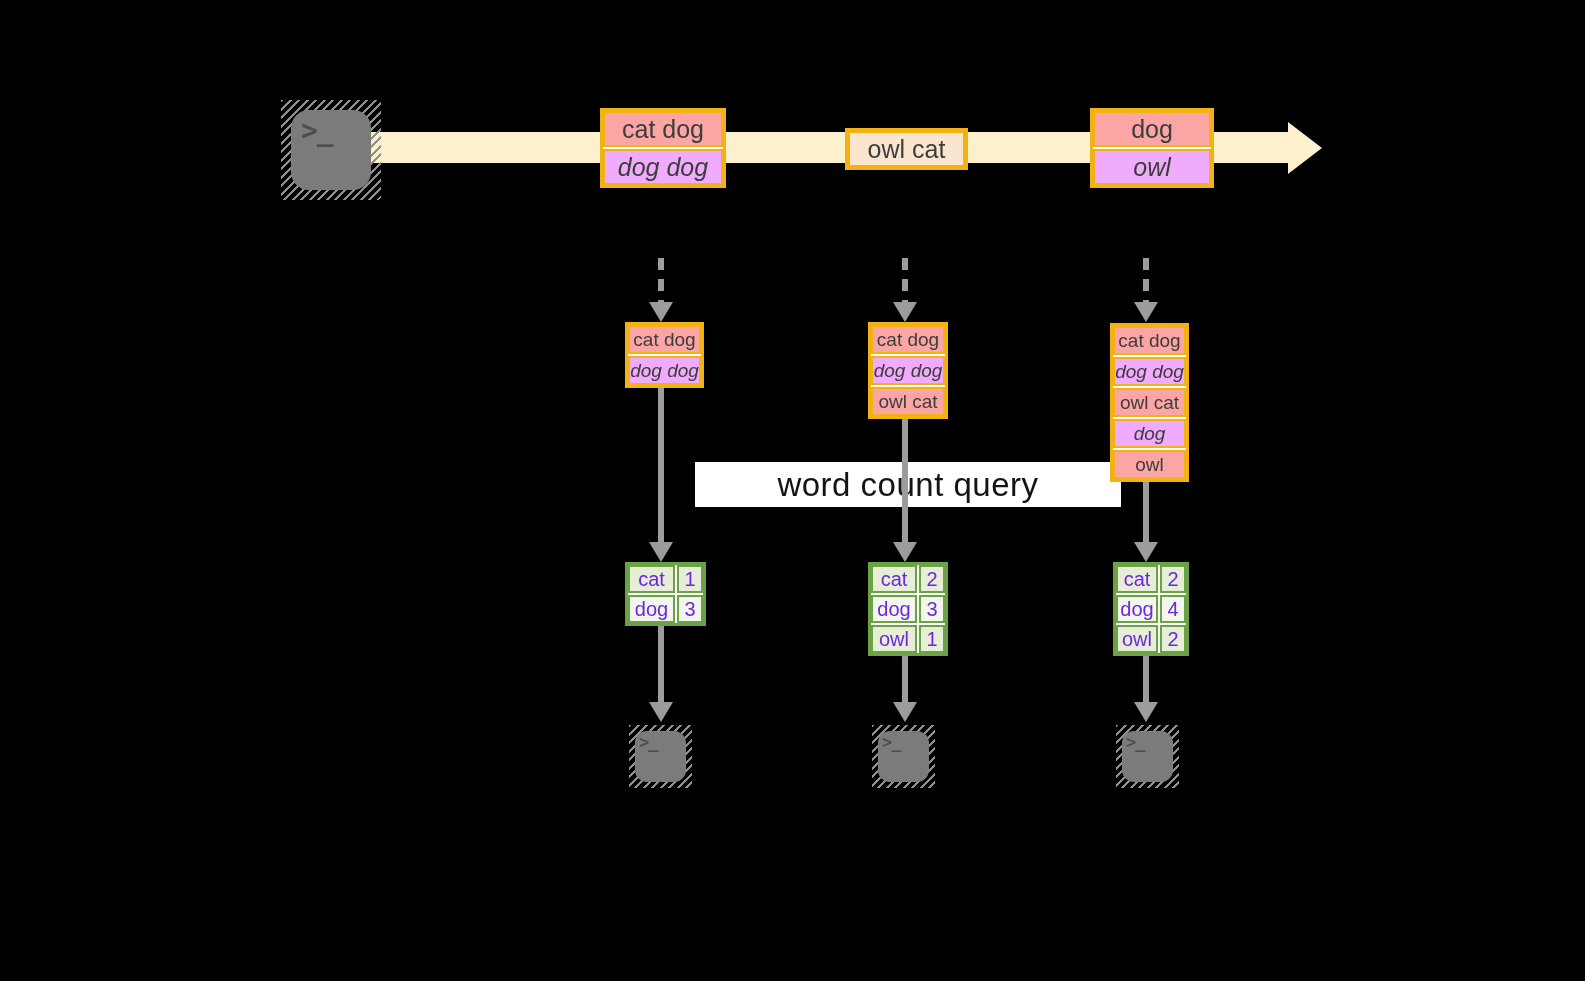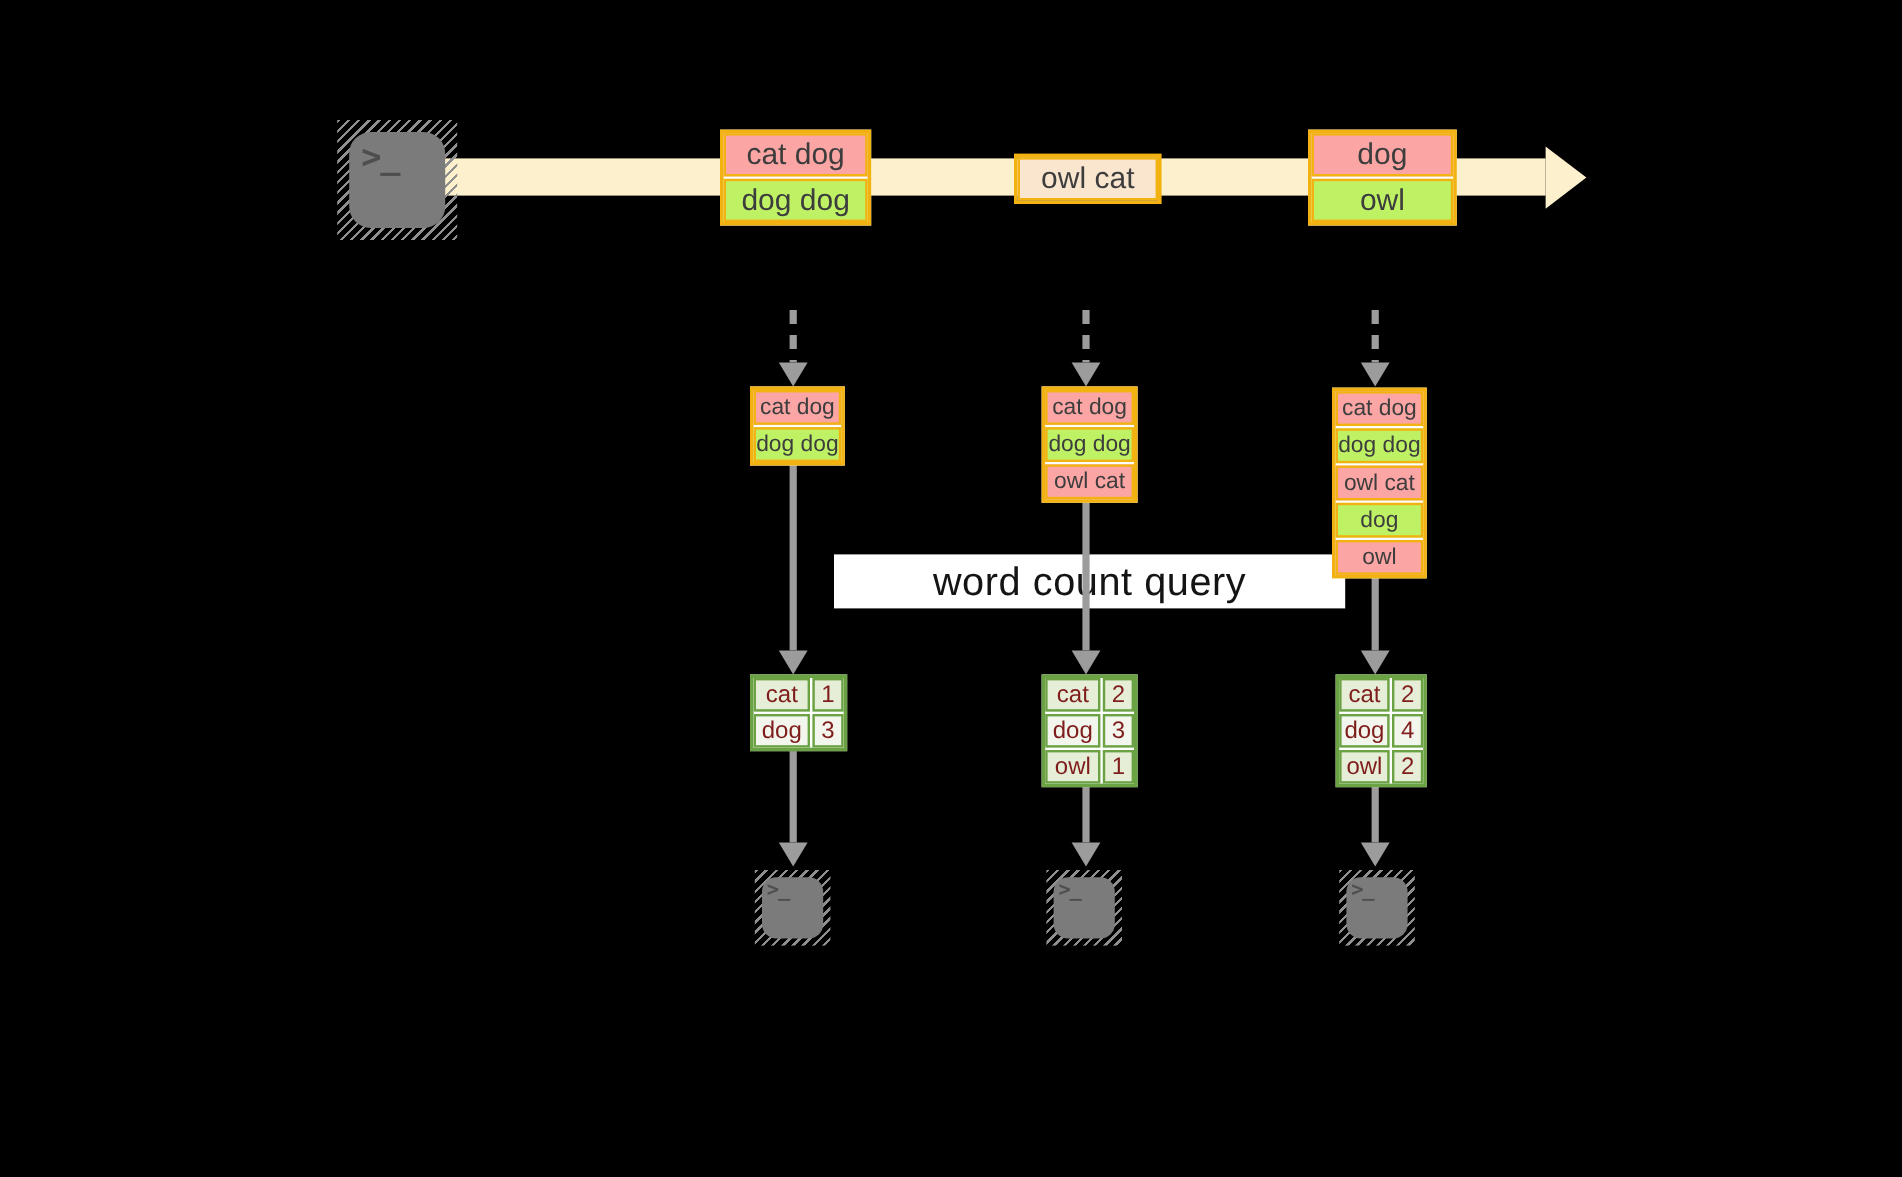--- a/index.html
+++ b/index.html
@@ -10,30 +10,30 @@
   .band{position:absolute;left:330px;top:132px;width:958px;height:31px;background:#fdf0cd;z-index:1;}
   .band-head{position:absolute;left:1288px;top:122px;width:0;height:0;
              border-top:26px solid transparent;border-bottom:26px solid transparent;
              border-left:34px solid #fdf0cd;z-index:1;}
 
   
   .obox{position:absolute;z-index:4;border:3px solid #f2b211;background:#fff;
         display:flex;flex-direction:column;gap:2px;}
   .obox .cell{border:2px solid #f2b211;background:#fca5a5;display:flex;
               align-items:center;justify-content:center;}
-  .obox .cell.light{background:#bef264;}
+  .obox .cell.light{background:#f0abfc;font-style:italic;}
   .obox .cell.mid{background:#fae6cf;}
   .event .cell{height:32px;font-size:25px;}
   .stack .cell{height:25px;font-size:19px;}
 
   
   .gtable{position:absolute;z-index:4;border:3px solid #6aa244;background:#fff;
           display:grid;grid-template-columns:1fr 26px;gap:2px;}
   .gtable .cell{border:2px solid #6aa244;background:#e6eed8;height:24px;font-size:20px;
-                color:#7f1d1d;display:flex;align-items:center;justify-content:center;}
+                color:#6d28d9;display:flex;align-items:center;justify-content:center;}
   .gtable .cell.light{background:#f2f6ec;}
 
   
   .varrow{position:absolute;width:6px;background:#9c9c9c;z-index:3;}
   .varrow.dashed{background:repeating-linear-gradient(to bottom,#9c9c9c 0 12px,transparent 12px 21px);}
   .vhead{position:absolute;width:0;height:0;border-left:12px solid transparent;
          border-right:12px solid transparent;border-top:20px solid #9c9c9c;z-index:3;}
 
   
   .banner{position:absolute;left:695px;top:462px;width:426px;height:45px;background:#fff;

